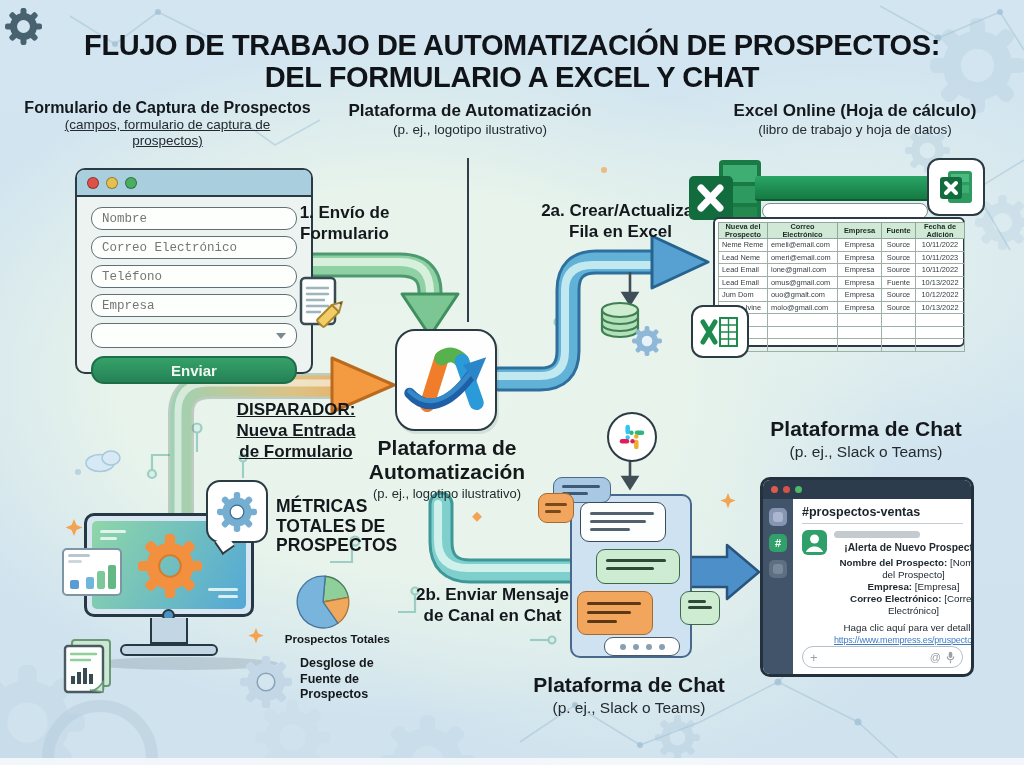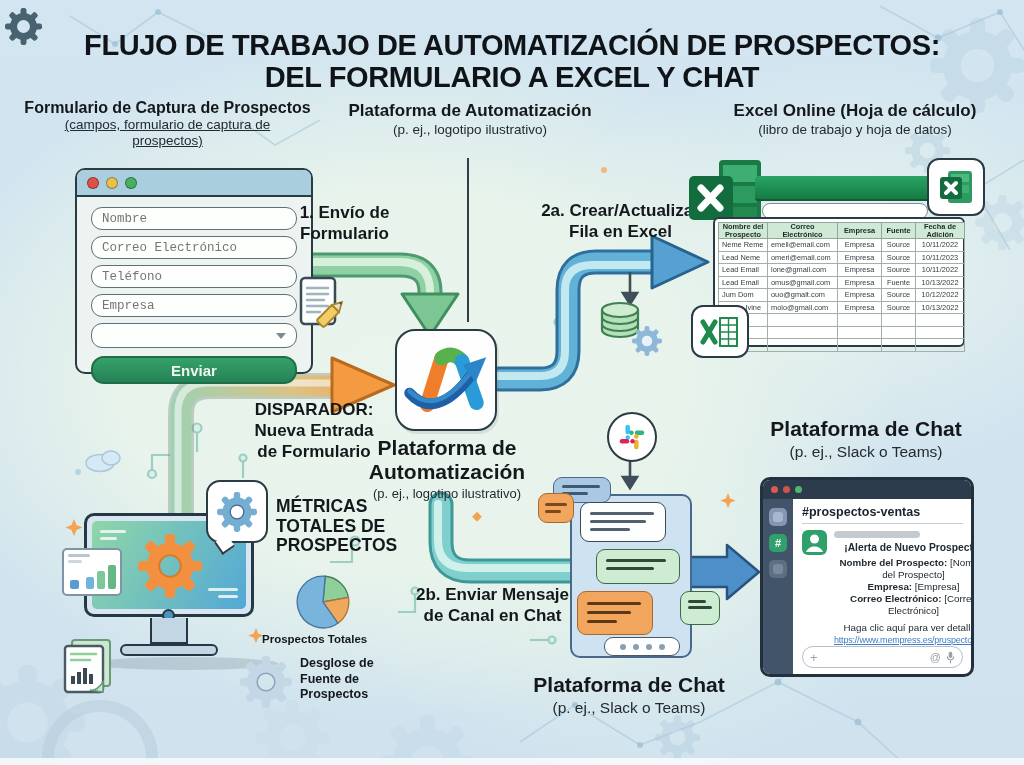--- a/index.html
+++ b/index.html
@@ -237,21 +237,21 @@
   </div>
 
   <div class="abs steplbl" style="left:252px;top:202px;width:185px;">
     <div>1. Envío de</div>
       <div>Formulario</div>
   </div>
   <div class="abs steplbl" style="left:513px;top:200px;width:215px;">
     <div>2a. Crear/Actualizar</div>
       <div>Fila en Excel</div>
   </div>
-  <div class="abs steplbl" style="left:228px;top:399px;width:172px;">
+  <div class="abs steplbl" style="left:210px;top:399px;width:172px;text-decoration:underline;">
     <div>DISPARADOR:</div>
       <div>Nueva Entrada</div>
       <div>de Formulario</div>
   </div>
   <div class="abs steplbl" style="left:385px;top:584px;width:215px;">
     <div>2b. Enviar Mensaje</div>
       <div>de Canal en Chat</div>
   </div>
 
   <div class="abs" style="left:298px;top:274px;">
@@ -314,21 +314,21 @@
     <table>
       <colgroup>
           <col style="width:49px">
           <col style="width:70px">
           <col style="width:44px">
           <col style="width:34px">
           <col style="width:49px">
         </colgroup>
       <thead>
         <tr>
-          <th>Nombre del Prospecto</th>
+          <th>Nueva del Prospecto</th>
           <th>Correo Electrónico</th>
           <th>Empresa</th>
           <th>Fuente</th>
           <th>Fecha de Adición</th>
         </tr>
       </thead>
       <tbody>
         <tr>
           <td>Neme Reme</td>
             <td>emeli@email.com</td>
@@ -477,21 +477,21 @@
       <div>PROSPECTOS</div>
   </div>
 
   <div class="abs" style="left:295px;top:574px;">
     <svg width="56" height="56" viewBox="0 0 52 52">
       <path d="M26,26 L28.1,2.1 A24,24 0 0 1 49.6,21.8 Z" fill="#8fcf9a" stroke="#4a7a5a" stroke-width="1.2"></path>
       <path d="M26,26 L49.6,21.8 A24,24 0 0 1 39.8,45.7 Z" fill="#f0a85c" stroke="#a8743a" stroke-width="1.2"></path>
       <path d="M26,26 L39.8,45.7 A24,24 0 1 1 28.1,2.1 Z" fill="#78b4dc" stroke="#44749c" stroke-width="1.2"></path>
     </svg>
   </div>
-  <div class="abs small800" style="left:262px;top:633px;width:128px;text-align:left;font-size:11.5px;">Prospectos Totales</div>
+  <div class="abs small800" style="left:262px;top:633px;width:128px;text-align:right;font-size:11.5px;">Prospectos Totales</div>
 
   <div class="abs" style="left:240px;top:656px;">
     <svg width="52" height="52" viewBox="0 0 100 100">
       <use href="#gear8" color="#c3d7e6"></use>
       <circle cx="50" cy="50" r="17" fill="none" stroke="#8aa4b8" stroke-width="3"></circle>
     </svg>
   </div>
   <div class="abs small800" style="left:300px;top:656px;width:110px;font-size:12.5px;line-height:15.5px;">
     <div>Desglose de</div>
       <div>Fuente de</div>

